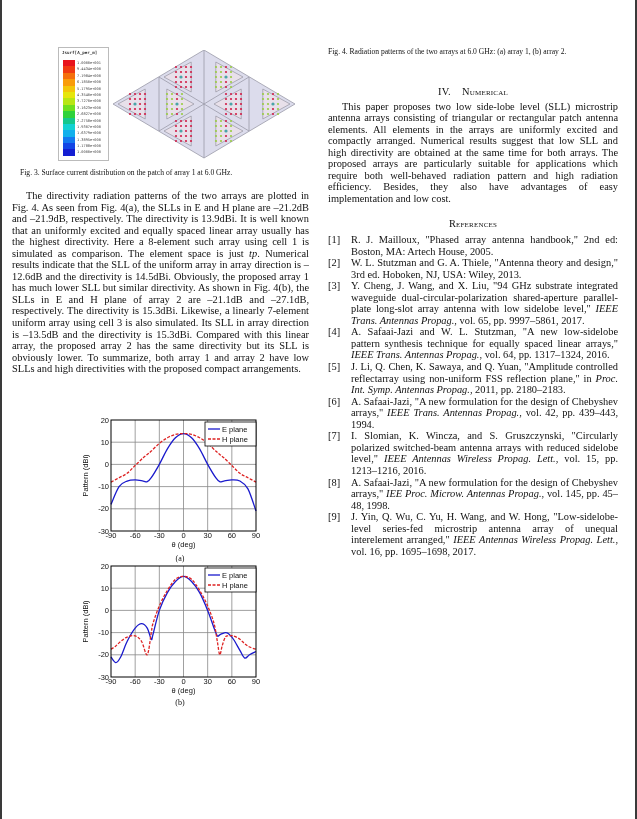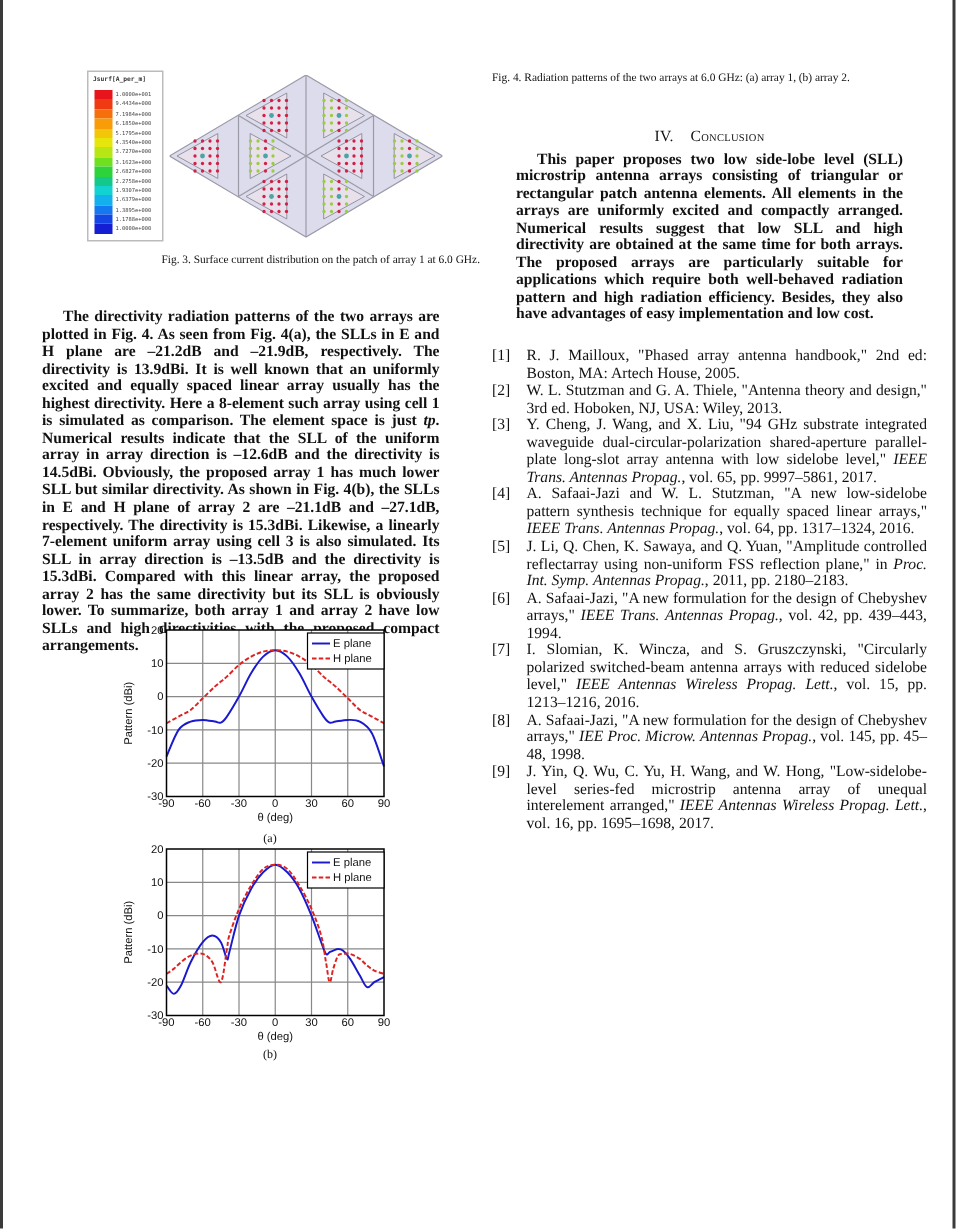--- a/index.html
+++ b/index.html
@@ -6,36 +6,36 @@
   body {
     width:637px; height:819px; position:relative; overflow:hidden;
     background:#ffffff;
     font-family:"Liberation Serif", "DejaVu Serif", serif;
     color:#111;
   }
   .edge-l { position:absolute; left:0; top:0; width:2px; height:819px; background:#3a3a3a; }
   .edge-r { position:absolute; right:0; top:0; width:2px; height:819px; background:#3a3a3a; }
 
   .col { position:absolute; font-size:10.4px; line-height:11.55px; text-align:justify; }
-  .col p { margin:16px; text-indent:14px;font-weight:bold; }
+  .col p { margin:0; text-indent:14px; }
   .caption { font-size:7.6px; line-height:9.2px; }
 
   
   .fig3 { position:absolute; left:58px; top:45px; width:260px; height:120px; }
   .legend-box {
     position:absolute; left:0; top:2px; width:49px; height:112px;
     border:1px solid #bbb; background:#fff;
   }
   .legend-title { position:absolute; left:3px; top:2px; font-family:"DejaVu Sans Mono", monospace; font-size:4.2px; font-weight:bold; color:#333; }
   .legend-bar { position:absolute; left:4px; top:12px; width:12px; height:96px; }
   .legend-bar div { height:6px; }
   .legend-labels { position:absolute; left:18px; top:12px; font-family:"DejaVu Sans Mono", monospace; font-size:3.6px; line-height:6px; color:#444; white-space:nowrap; }
   .diamond { position:absolute; left:55px; top:5px; }
 
-  .fig3-caption { position:absolute; left:20px; top:168px; width:300px;text-align:right; }
+  .fig3-caption { position:absolute; left:20px; top:168px; width:300px; }
 
   
   .chart { position:absolute; font-family:"Liberation Sans", "DejaVu Sans", sans-serif; }
   .chart svg text { font-family:"Liberation Sans", "DejaVu Sans", sans-serif; }
   .sub-cap { position:absolute; font-size:8px; text-align:center; width:40px; font-family:"Liberation Serif", serif;}
 
   .sec-head { text-align:center; font-size:10.4px; letter-spacing:0.2px; }
   .refs { margin:0; padding:0; list-style:none; }
   .refs li { position:relative; padding-left:23px; margin-bottom:0; }
   .refs li .num { position:absolute; left:0; top:0; }
@@ -354,24 +354,25 @@
 </div>
 <div class="sub-cap" style="left:160px; top:698px;">(b)</div>
 
 <div class="caption" style="position:absolute; left:328px; top:47px; width:262px; padding-left:0;">
   <span>Fig. 4.   Radiation patterns of the two arrays at 6.0 GHz: (a) array 1, (b) array 2.</span>
 </div>
 
 <div class="col" style="left:328px; top:86px; width:290px;">
   <div class="sec-head">
     <span>IV.</span>&nbsp;&nbsp;&nbsp;
-    <span style="font-variant: small-caps; text-transform: none;">Conclusion</span>
+    <span style="font-variant: small-caps; text-transform: none;">Numerical</span>
   </div>
   <p style="margin-top:3px;">This paper proposes two low side-lobe level (SLL) microstrip antenna arrays consisting of triangular or rectangular patch antenna elements. All elements in the arrays are uniformly excited and compactly arranged. Numerical results suggest that low SLL and high directivity are obtained at the same time for both arrays. The proposed arrays are particularly suitable for applications which require both well-behaved radiation pattern and high radiation efficiency. Besides, they also have advantages of easy implementation and low cost.</p>
 
+  <div class="sec-head" style="margin-top: 14px; margin-bottom: 4px; font-size: 10.4px; font-variant: small-caps;">References</div>
   <ul class="refs" id="refs">
       <li><span class="num">[1]</span><span>R. J. Mailloux, "Phased array antenna handbook," 2nd ed: Boston, MA: Artech House, 2005.</span></li>
       <li><span class="num">[2]</span><span>W. L. Stutzman and G. A. Thiele, "Antenna theory and design," 3rd ed. Hoboken, NJ, USA: Wiley, 2013.</span></li>
       <li><span class="num">[3]</span><span>Y. Cheng, J. Wang, and X. Liu, "94 GHz substrate integrated waveguide dual-circular-polarization shared-aperture parallel-plate long-slot array antenna with low sidelobe level," </span><i>IEEE Trans. Antennas Propag.</i><span>, vol. 65, pp. 9997–5861, 2017.</span></li>
       <li><span class="num">[4]</span><span>A. Safaai-Jazi and W. L. Stutzman, "A new low-sidelobe pattern synthesis technique for equally spaced linear arrays," </span><i>IEEE Trans. Antennas Propag.</i><span>, vol. 64, pp. 1317–1324, 2016.</span></li>
       <li><span class="num">[5]</span><span>J. Li, Q. Chen, K. Sawaya, and Q. Yuan, "Amplitude controlled reflectarray using non-uniform FSS reflection plane," in </span><i>Proc. Int. Symp. Antennas Propag.</i><span>, 2011, pp. 2180–2183.</span></li>
       <li><span class="num">[6]</span><span>A. Safaai-Jazi, "A new formulation for the design of Chebyshev arrays," </span><i>IEEE Trans. Antennas Propag.</i><span>, vol. 42, pp. 439–443, 1994.</span></li>
       <li><span class="num">[7]</span><span>I. Slomian, K. Wincza, and S. Gruszczynski, "Circularly polarized switched-beam antenna arrays with reduced sidelobe level," </span><i>IEEE Antennas Wireless Propag. Lett.</i><span>, vol. 15, pp. 1213–1216, 2016.</span></li>
       <li><span class="num">[8]</span><span>A. Safaai-Jazi, "A new formulation for the design of Chebyshev arrays," </span><i>IEE Proc. Microw. Antennas Propag.</i><span>, vol. 145, pp. 45–48, 1998.</span></li>
       <li><span class="num">[9]</span><span>J. Yin, Q. Wu, C. Yu, H. Wang, and W. Hong, "Low-sidelobe-level series-fed microstrip antenna array of unequal interelement arranged," </span><i>IEEE Antennas Wireless Propag. Lett.</i><span>, vol. 16, pp. 1695–1698, 2017.</span></li>

